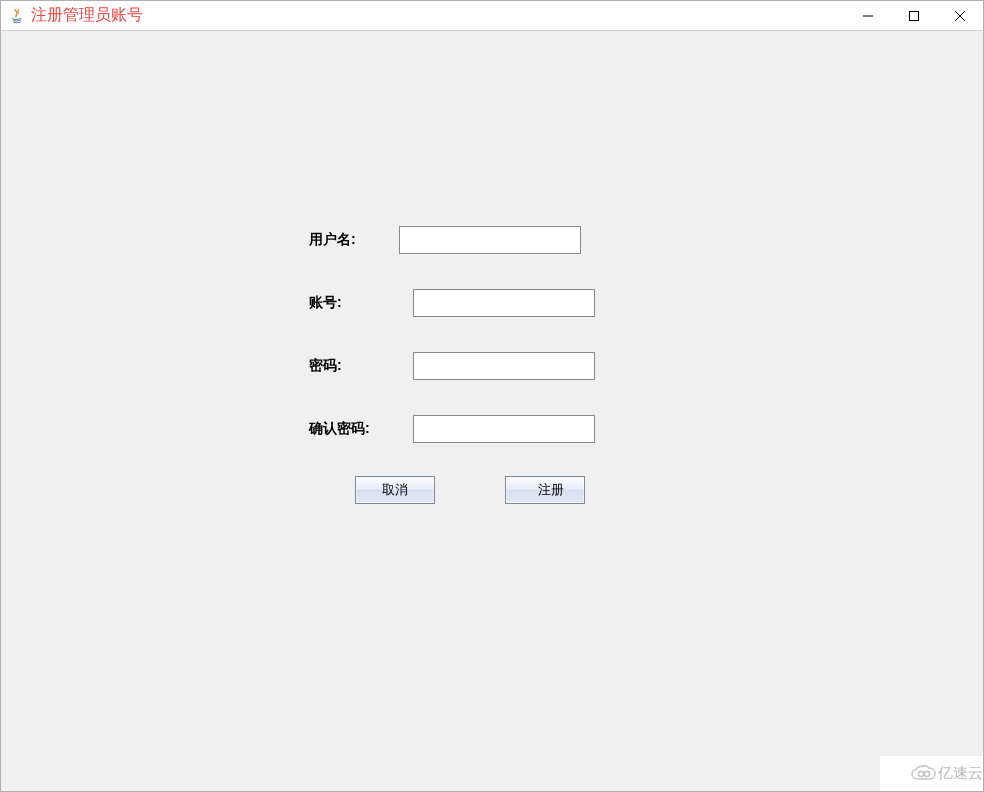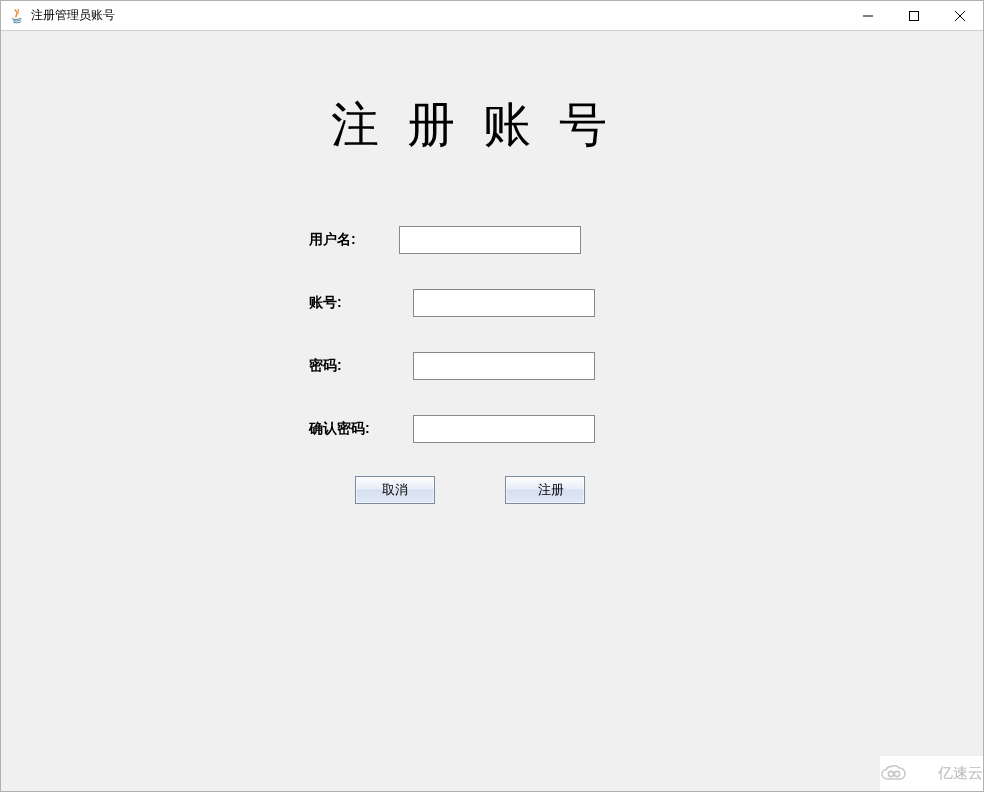--- a/index.html
+++ b/index.html
@@ -34,22 +34,22 @@
     .titlebar-icon {
       width: 16px;
       height: 16px;
       margin-left: 8px;
       margin-right: 6px;
       display: flex;
       align-items: center;
       justify-content: center;
     }
     .titlebar-title {
-      font-size: 12px;
-      color: #000000;
+      font-size: 16px;
+      color: #ef4444;
       flex: 1;
     }
     .titlebar-controls {
       display: flex;
       height: 100%;
     }
     .titlebar-btn {
       width: 46px;
       height: 100%;
       display: flex;
@@ -139,21 +139,21 @@
       right: 0;
       bottom: 0;
       width: 104px;
       height: 36px;
       background: #ffffff;
       border: 1px solid #eeeeee;
       border-right: none;
       border-bottom: none;
       display: flex;
       align-items: center;
-      justify-content: space-between;
+      justify-content: flex-end;
       gap: 0;
       color: #b8b8b8;
       font-size: 15px;
     }
     .watermark-icon {
       display: flex;
       align-items: center;
       justify-content: center;
     }
   </style>
@@ -186,21 +186,20 @@
       <div class="titlebar-btn">
         <svg viewBox="0 0 10 10">
             <line x1="0" y1="0" x2="10" y2="10" stroke="#000" stroke-width="1"></line>
             <line x1="10" y1="0" x2="0" y2="10" stroke="#000" stroke-width="1"></line>
           </svg>
       </div>
     </div>
   </div>
 
   <div class="content-area">
-    <div class="heading">注 册 账 号</div>
 
     <div class="form-row row-username">
       <span class="form-label">用户名:</span>
       <input class="form-input" type="text" value="" style="">
     </div>
 
     <div class="form-row row-password">
       <span class="form-label">密码:</span>
       <input class="form-input" type="password" value="" style="">
     </div>

